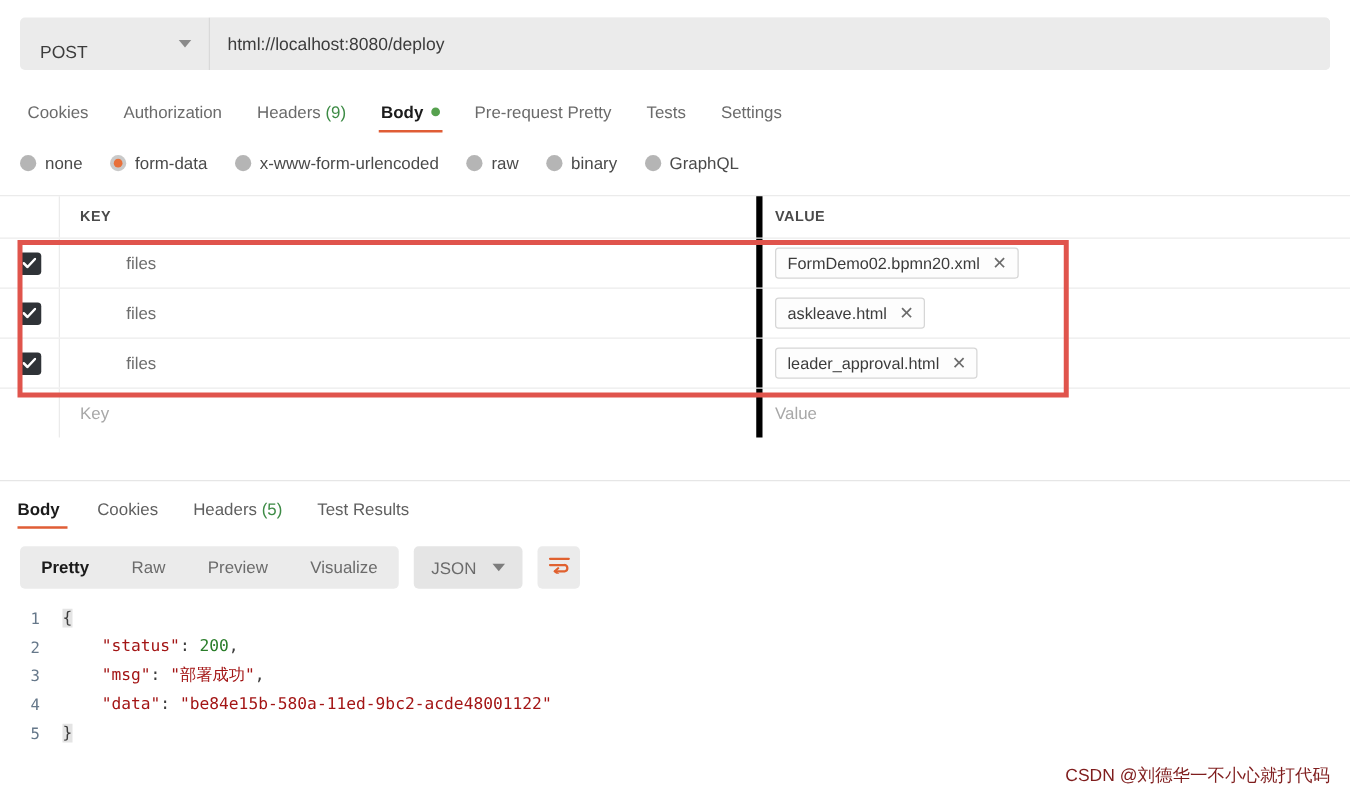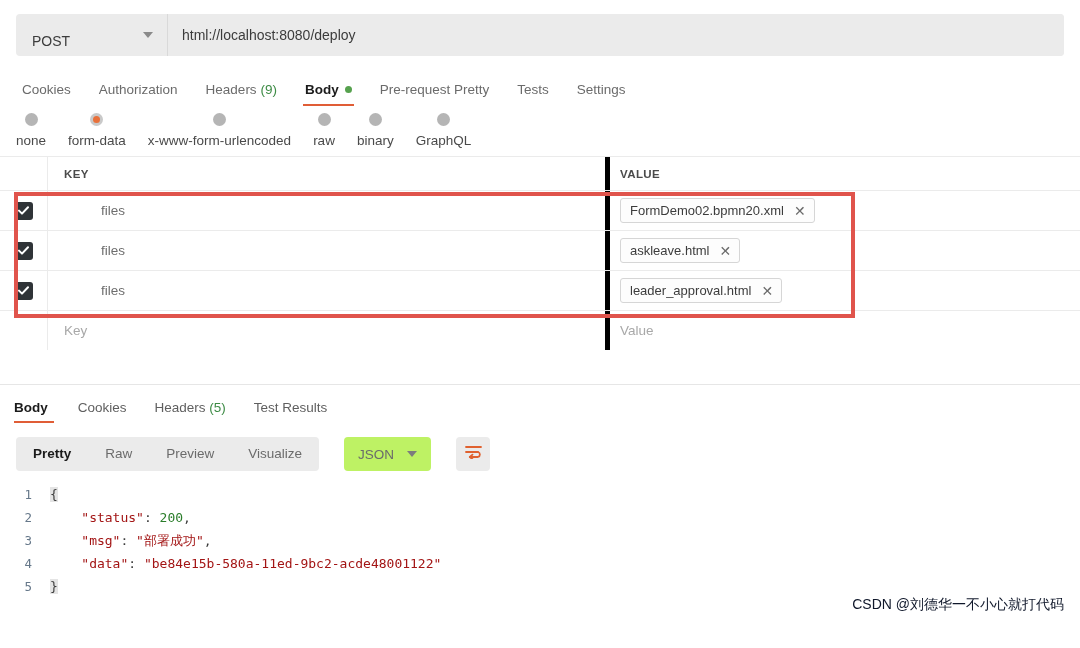--- a/index.html
+++ b/index.html
@@ -83,21 +83,21 @@
   }
 
   
   .radio-row {
     display: flex; align-items: center;
     padding: 0 16px;
     margin-top: 10px;
     height: 28px;
     gap: 22px;
   }
-  .radio-item { display: flex; align-items: center; gap: 7px; cursor: pointer; flex-direction: column; }
+  .radio-item { display: flex; align-items: center; gap: 7px; cursor: pointer; }
   .radio-dot {
     width: 13px; height: 13px; border-radius: 50%;
     background: #b5b5b5;
     flex: none;
   }
   .radio-dot.sel {
     background: #c9c9c9;
     display: flex; align-items: center; justify-content: center;
   }
   .radio-dot.sel::after {
@@ -191,41 +191,41 @@
   .resp-tab.active { color: #1b1b1b; font-weight: bold; }
   .resp-tab.active::after {
     content: "";
     position: absolute; left: 0; right: 10px; bottom: 0;
     height: 2.5px; background: #e05d36;
   }
 
   
   .fmt-bar {
     display: flex; align-items: center;
-    gap: 25px;
+    gap: 12px;
     padding: 0 16px;
     margin-top: 14px;
     height: 34px;
   }
   .seg {
     display: flex; align-items: center;
     background: #ebebeb;
     border-radius: 4px;
     height: 34px;
   }
   .seg-item {
     font-size: 13.5px; color: #6b6b6b;
     padding: 0 17px;
     line-height: 34px;
     cursor: pointer;
   }
   .seg-item.active { color: #1b1b1b; font-weight: bold; }
   .json-sel {
     display: flex; align-items: center; gap: 13px;
-    background: #bef264;
+    background: #e5e5e5;
     border-radius: 4px;
     height: 34px;
     padding: 0 14px;
     cursor: pointer;
   }
   .json-sel .label { font-size: 13.5px; color: #6b6b6b; }
   .caret-sm {
     width: 0; height: 0;
     border-left: 5px solid transparent;
     border-right: 5px solid transparent;
@@ -259,23 +259,23 @@
   .code-txt { white-space: pre; }
   .tok-key { color: #a31515; }
   .tok-str { color: #a31515; }
   .tok-num { color: #2a7d2a; }
   .tok-punc { color: #3c3c3c; }
   .brace-hl { background: #e4e4e4; }
 
   
   .watermark {
     position: absolute;
-    right: 16px; bottom: 34px;
+    right: 16px; bottom: 18px;
     font-size: 14px;
-    color: #0f172a;
+    color: #7f1d1d;
     white-space: nowrap;
     user-select: none;
   }
 </style>
 </head>
 <body>
 
 <div class="urlbar-wrap">
   <div class="urlbar">
     <div class="method-box">

